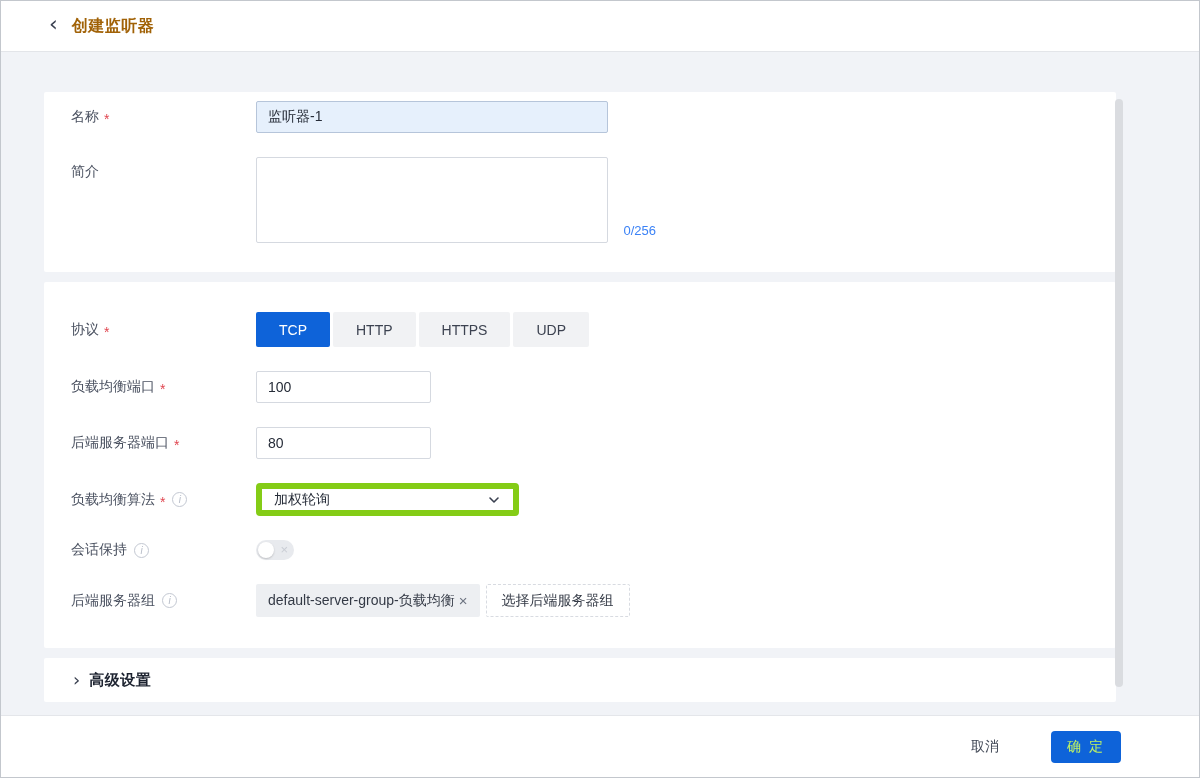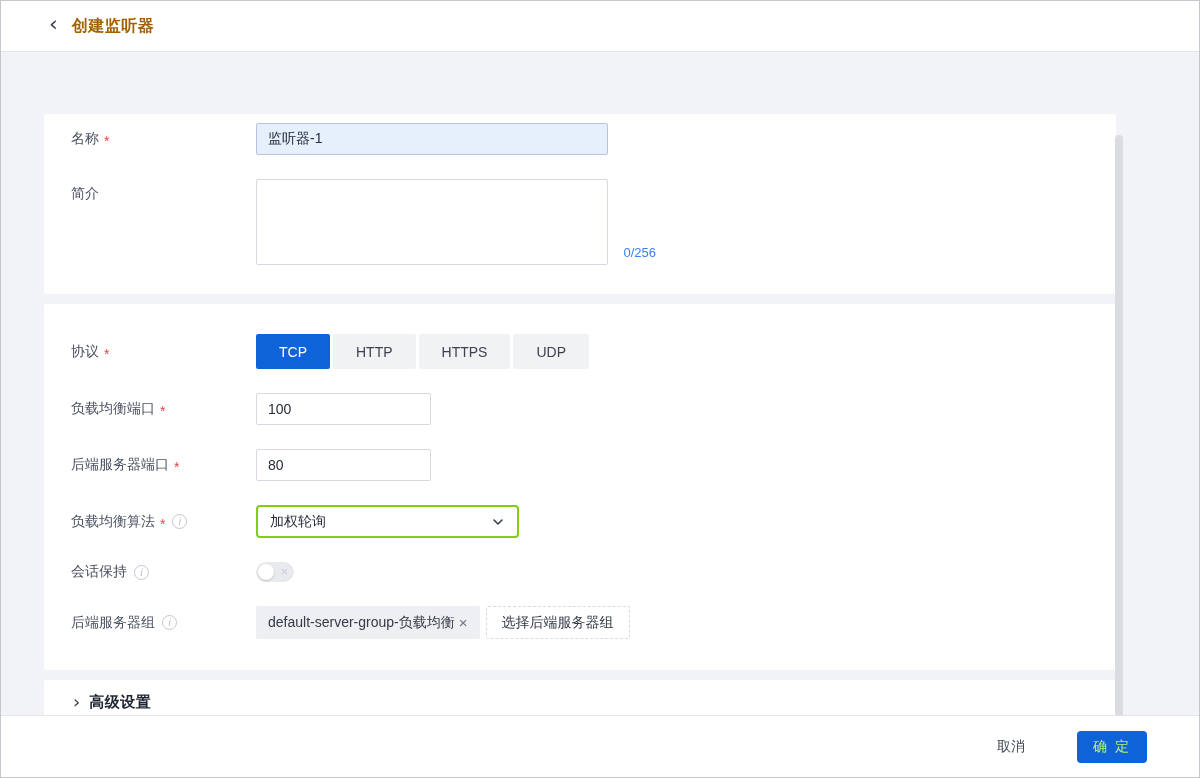--- a/index.html
+++ b/index.html
@@ -16,21 +16,21 @@
   .page-header {
     height:51px; background:#fff; border-bottom:1px solid #e3e5e9;
     display:flex; align-items:center; padding-left:48px; flex:0 0 auto;
   }
   .back-icon {
     font-size:22px; line-height:1; color:#3a4050; cursor:pointer;
     margin-right:14px; font-family:"DejaVu Sans",sans-serif; transform:translateY(-2px);
   }
   .page-title { font-size:16px; font-weight:600; color:#a16207; letter-spacing:.5px; }
   
-  .content { flex:1 1 auto; position:relative; overflow:hidden; padding:26px 0 0 43px;margin-top:36px; }
+  .content { flex:1 1 auto; position:relative; overflow:hidden; padding:40px 0 0 43px; }
   .card { background:#fff; width:1072px; border-radius:2px; }
   .card + .card { margin-top:10px; }
   .card-basic { padding:9px 0 26px; }
   .card-config { padding:30px 0 31px; }
   .card-advanced { margin-top:16px; height:44px; display:flex; align-items:center; padding-left:29px; }
   .row { display:flex; align-items:center; }
   .row + .row { margin-top:24px; }
   .row.top { align-items:flex-start; }
   .row-label {
     flex:0 0 212px; padding-left:27px; color:#4a5160; font-size:14px;
@@ -61,21 +61,21 @@
   
   .btn-group { display:flex; gap:3px; }
   .proto-btn {
     height:35px; padding:0 23px; border:none; background:#f1f2f4; color:#3c4250;
     font-size:14px; cursor:pointer; border-radius:2px;
     font-family:"Liberation Sans","DejaVu Sans",sans-serif;
   }
   .proto-btn.active { background:#0e63d9; color:#fff; }
   
   .select-box {
-    width:263px; height:33px; border:2px solid #84cc16; border-radius:4px; background:#fff;
+    width:263px; height:33px; border:6px solid #84cc16; border-radius:4px; background:#fff;
     display:flex; align-items:center; justify-content:space-between; padding:0 12px; cursor:pointer;
   }
   .select-box .chev { flex:0 0 auto; margin-left:8px; display:flex; }
   
   .toggle {
     width:38px; height:20px; background:#e8eaee; border-radius:10px; position:relative;
     cursor:pointer; display:inline-flex; align-items:center;
   }
   .toggle .knob {
     width:16px; height:16px; background:#fff; border-radius:50%;
@@ -97,21 +97,21 @@
   .adv-chevron { font-size:18px; color:#3a4050; margin-right:9px; font-family:"DejaVu Sans",sans-serif; transform:translateY(-1px); }
   .adv-label { font-size:15px; font-weight:600; color:#1d2330; letter-spacing:.5px; }
   
   .v-scrollbar {
     position:absolute; top:47px; right:76px; width:8px; height:588px;
     background:#dadce0; border-radius:4px; cursor:pointer;
   }
   
   .page-footer {
     flex:0 0 auto; height:62px; background:#fff; border-top:1px solid #e4e6ea;
-    display:flex; align-items:center; justify-content:flex-end; padding-right:52px; gap:32px;
+    display:flex; align-items:center; justify-content:flex-end; padding-right:78px; gap:32px;
   }
   .cancel-btn {
     background:none; border:none; color:#3f4654; font-size:14px; cursor:pointer;
     font-family:"Liberation Sans","DejaVu Sans",sans-serif;
   }
   .confirm-btn {
     height:32px; min-width:63px; background:#0e63d9; color:#bef264; border:none; border-radius:4px;
     font-size:14px; padding:0 16px; cursor:pointer; letter-spacing:2px;
     font-family:"Liberation Sans","DejaVu Sans",sans-serif;
     margin-left:20px;

